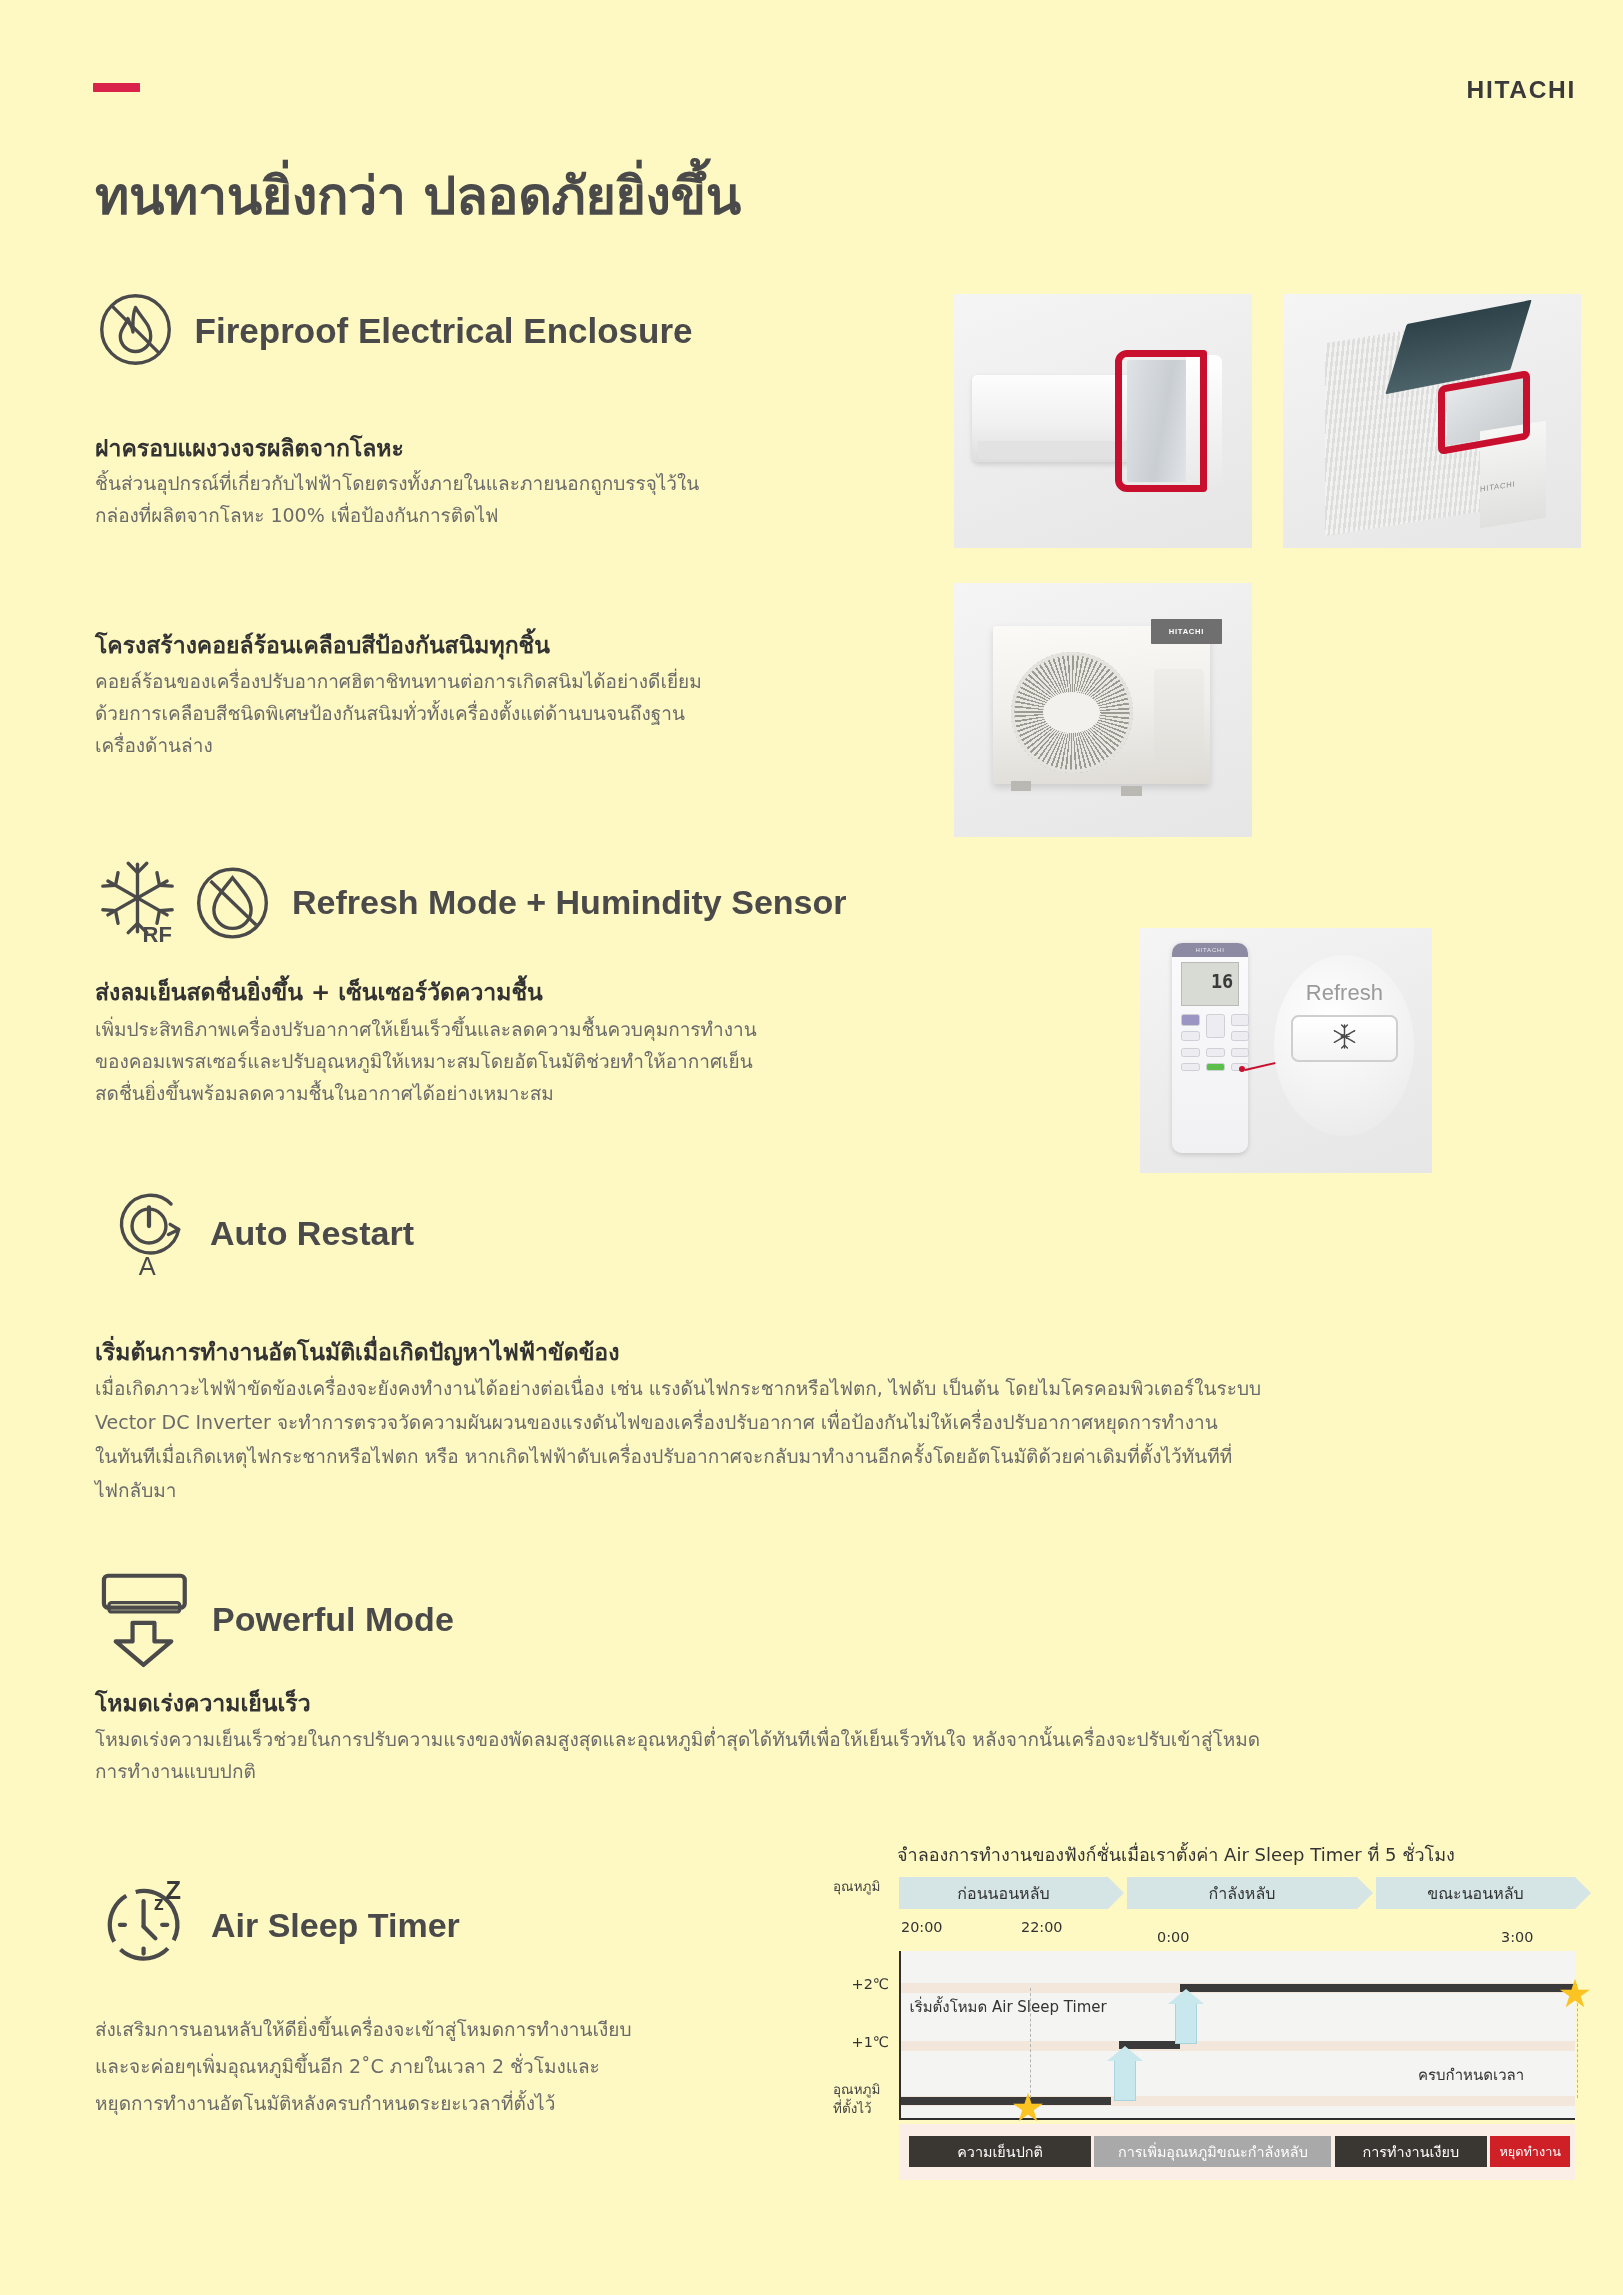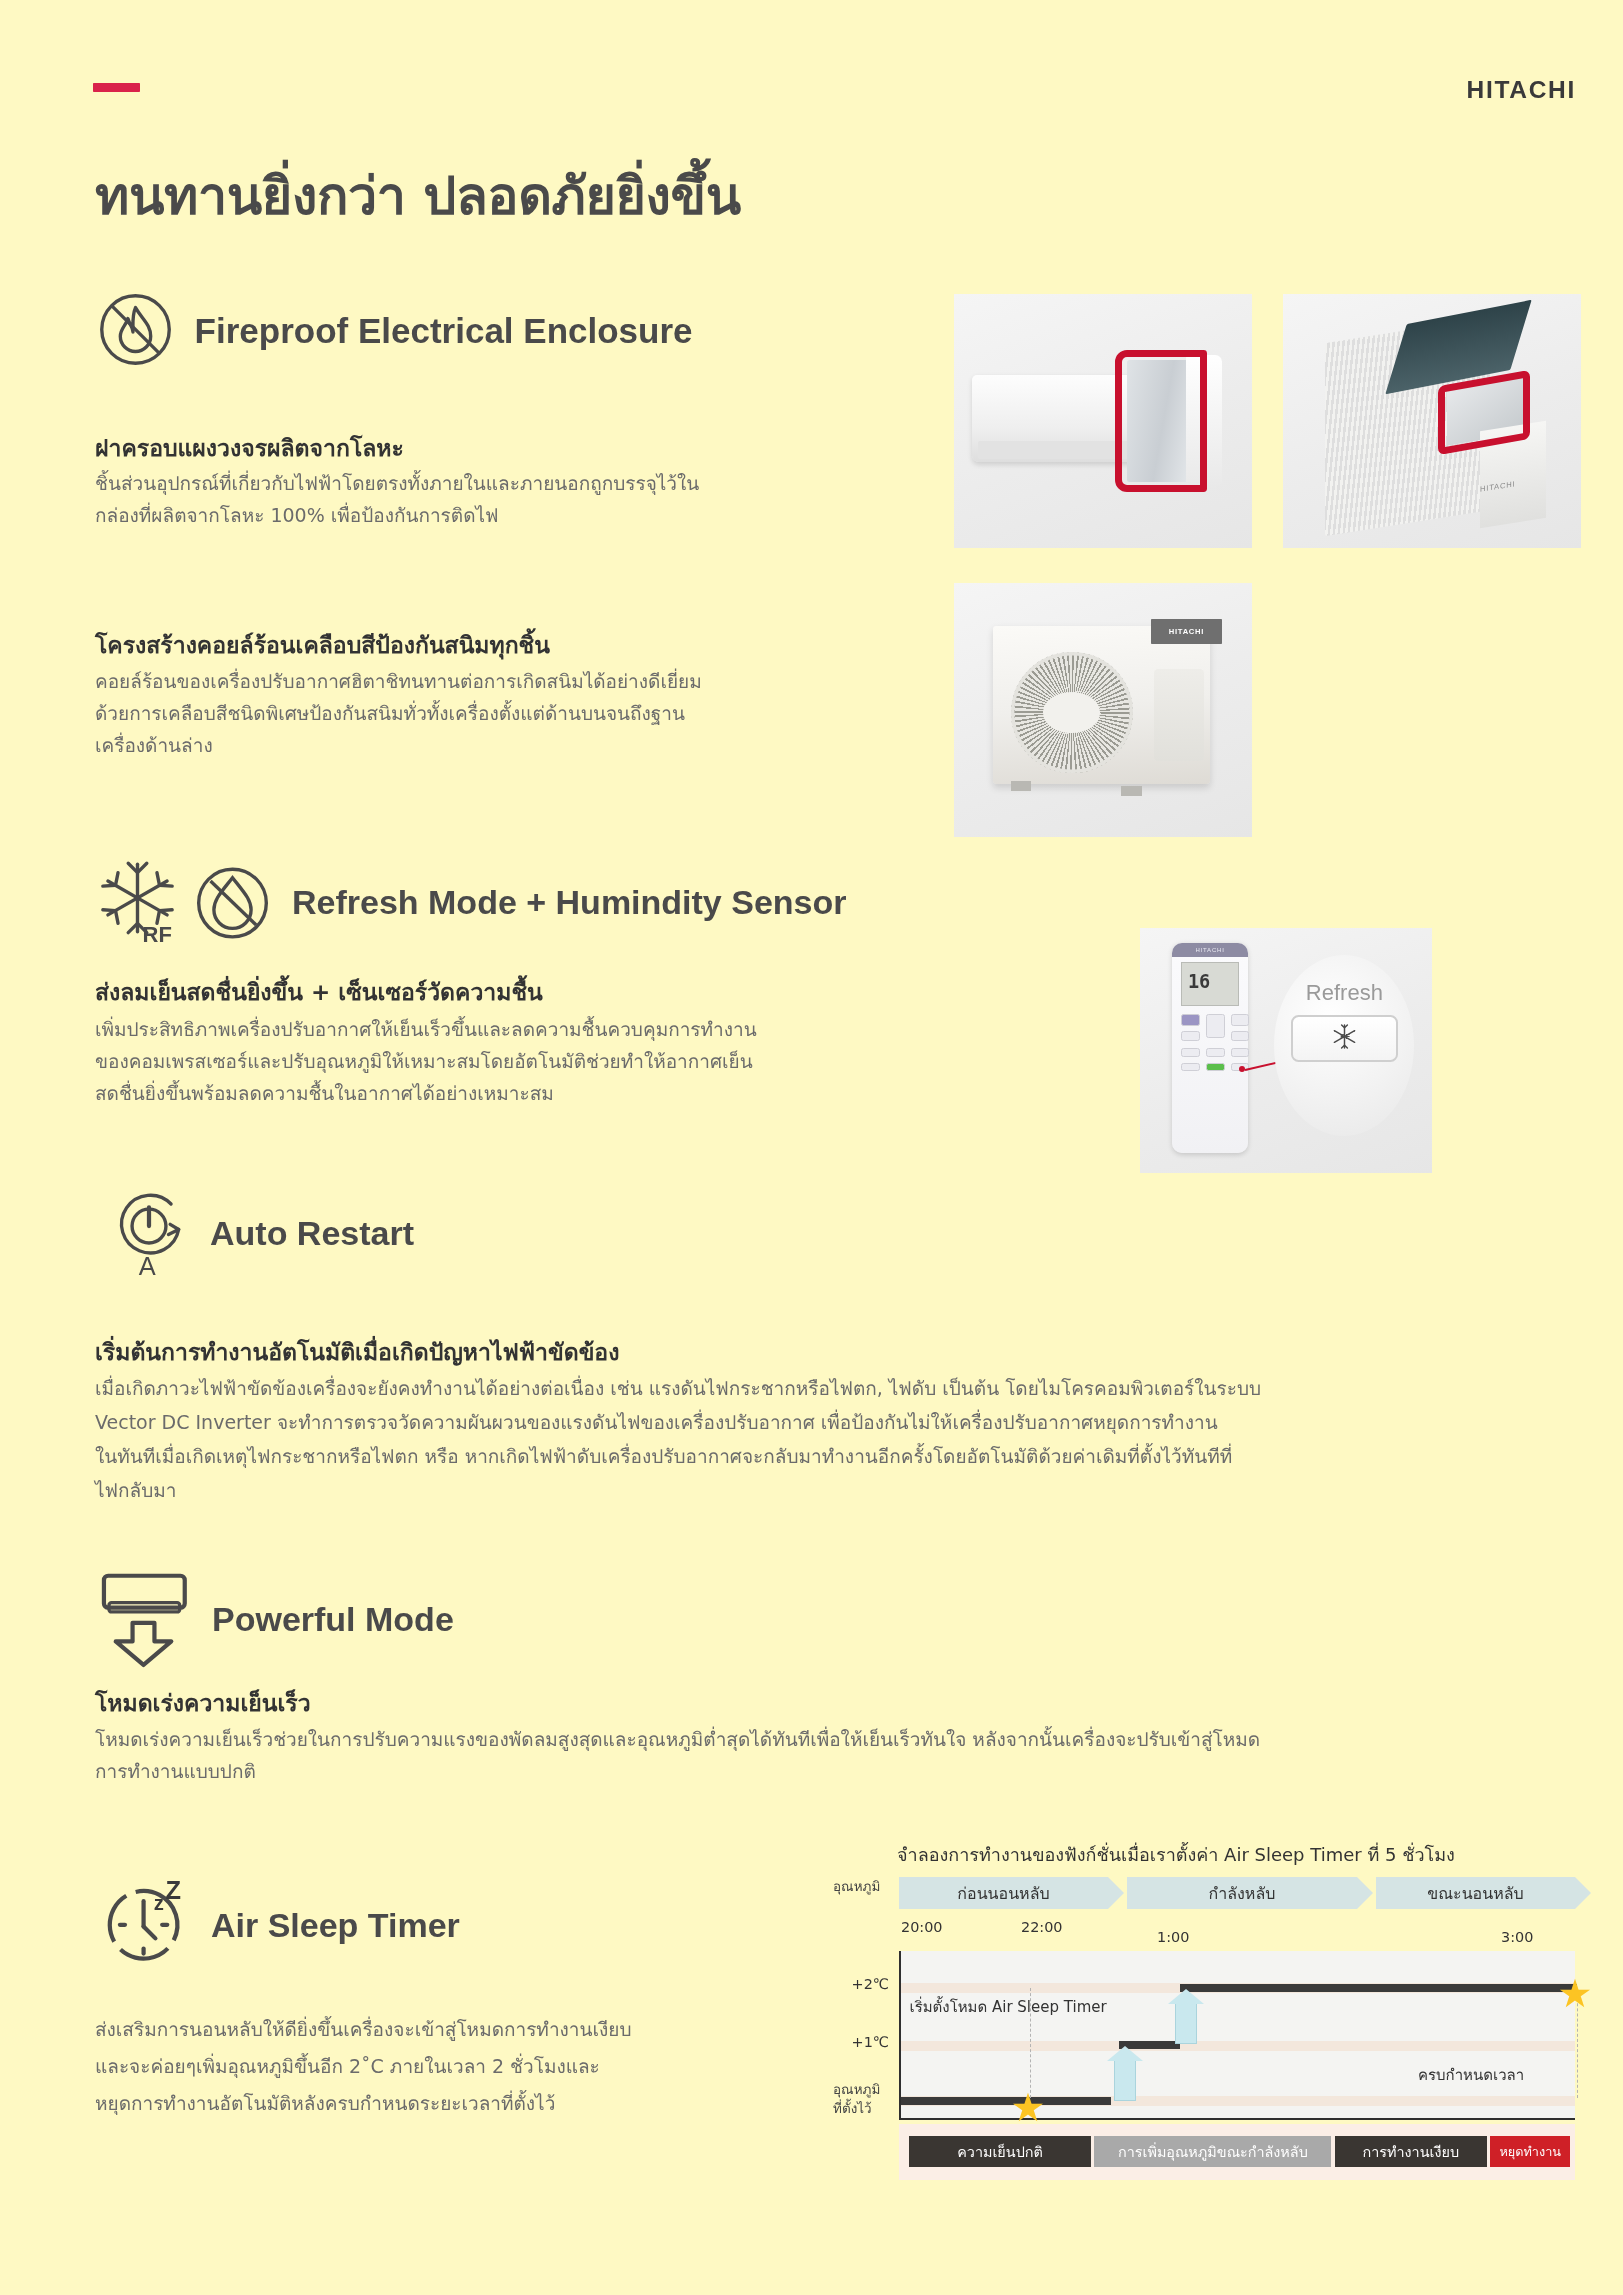--- a/index.html
+++ b/index.html
@@ -158,22 +158,22 @@
     background: #8d8ba3; border-radius: 10px 10px 0 0;
     color: #e9e9f2; font-size: 6px; letter-spacing: 0.8px;
     display: flex; align-items: center; justify-content: center;
     font-family: "Liberation Sans", sans-serif;
   }
   .rm-screen {
     position: absolute; left: 14%; top: 14%; width: 20%; height: 18%;
     background: #d8dad4; border: 0.8px solid #b9bbb6;
   }
   .rm-temp {
-    position: absolute; left: 6px; top: 18%; width: 100%;
-    font-size: 18.6px; font-weight: bold; color: #3a3a3a;
+    position: absolute; left: 12px; top: 18%; width: 100%;
+    text-align: center; font-size: 18.6px; font-weight: bold; color: #3a3a3a;
     font-family: "DejaVu Sans Mono", monospace;
   }
   .rm-btn {
     position: absolute; background: #ececf1; border: 0.8px solid #cfcfd6;
     border-radius: 2.5px;
   }
   .rm-btn.purple { background: #9b95c4; }
   .rm-btn.green  { background: #5bbf4b; }
   .rm-zoom {
     position: absolute; left: 46%; top: 11%; width: 48%; height: 74%;
@@ -467,21 +467,21 @@
     <div class="axis-label" style="left:0px; top:52px;">อุณหภูมิ</div>
 
     <div class="phase-bar" style="left:66px; top:51px; width:676px;">
       <div class="phase" style="width:211px;">ก่อนนอนหลับ</div>
       <div class="phase" style="width:233px; margin-left:18.6px;">กำลังหลับ</div>
       <div class="phase" style="width:201px; margin-left:18.6px;">ขณะนอนหลับ</div>
     </div>
 
     <div class="tick" style="left:68px; top:93px;text-align:right;">20:00</div>
     <div class="tick" style="left:188px; top:93px;">22:00</div>
-    <div class="tick" style="left:324px; top:103px;">1:00</div>
+    <div class="tick" style="left:324px; top:103px;">0:00</div>
     <div class="tick" style="left:668px; top:103px;">3:00</div>
 
     <div class="plot" style="left:66px; top:125px; width:676px; height:169px;">
       <div class="band" style="top:32px;"></div>
       <div class="band" style="top:90px;"></div>
       <div class="band" style="top:145px;"></div>
 
       <div class="seg" style="left:0px; top:146px; width:210px;"></div>
       <div class="seg" style="left:218px; top:90px; width:61px;"></div>
       <div class="seg" style="left:279px; top:33px; width:397px;"></div>

